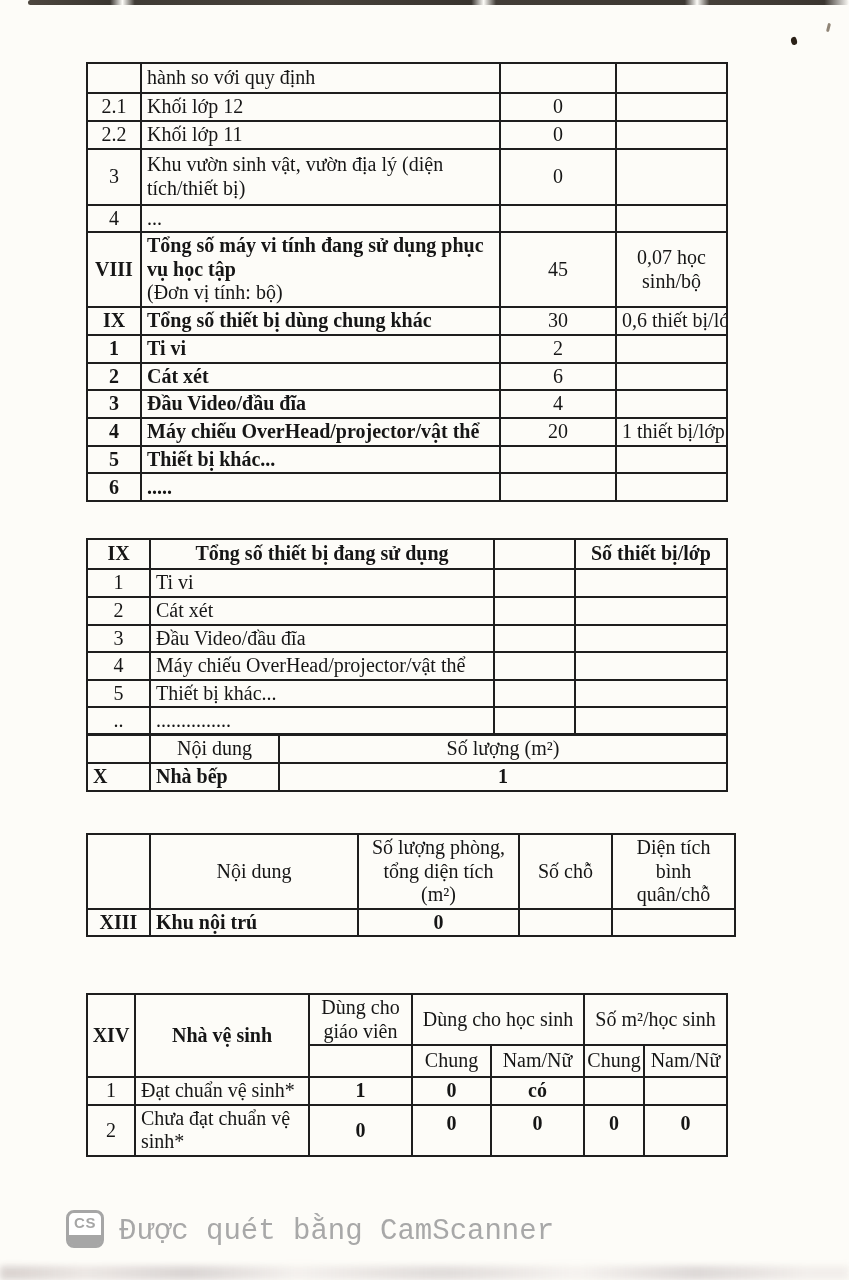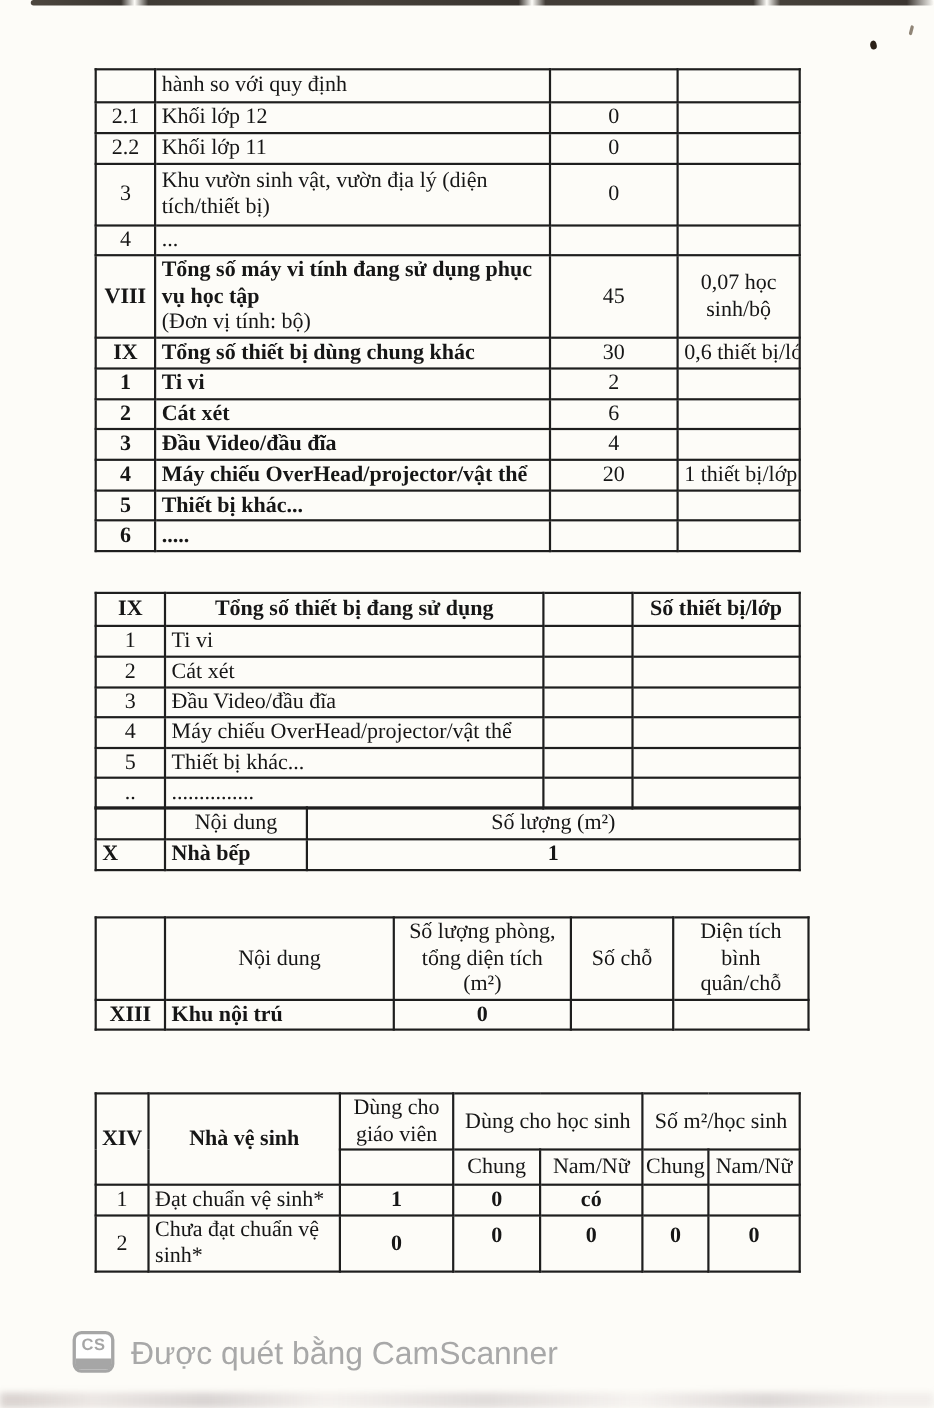--- a/index.html
+++ b/index.html
@@ -39,21 +39,21 @@
     font-size:20.5px;line-height:27.5px;color:#1d1d1d;}
 
   
   .camscanner{position:absolute;left:36px;top:1210px;display:flex;align-items:flex-end;gap:15px;margin-left:30px;}
   .cs-logo{position:relative;width:38px;height:38px;border:3px solid #a6a6a6;border-radius:8px;
     box-sizing:border-box;background:#fff;}
   .cs-logo .cs-txt{position:absolute;top:1px;left:0;right:0;text-align:center;
     font-family:"Liberation Sans",sans-serif;font-weight:bold;font-size:15px;color:#a6a6a6;letter-spacing:0.5px;}
   .cs-logo .cs-bar{position:absolute;bottom:0;left:0;right:0;height:10px;background:#a6a6a6;
     border-radius:0 0 4px 4px;}
-  .cs-label{font-family:Liberation Sans, sans-serif;font-size:29px;color:#a8a8a8;}
+  .cs-label{font-family:Liberation Mono, monospace;font-size:29px;color:#a8a8a8;}
 </style>
 </head>
 <body>
 
 <div class="page">
 
   <div class="torn-edge"></div>
   <div class="speck1"></div>
   <div class="speck2"></div>
 

